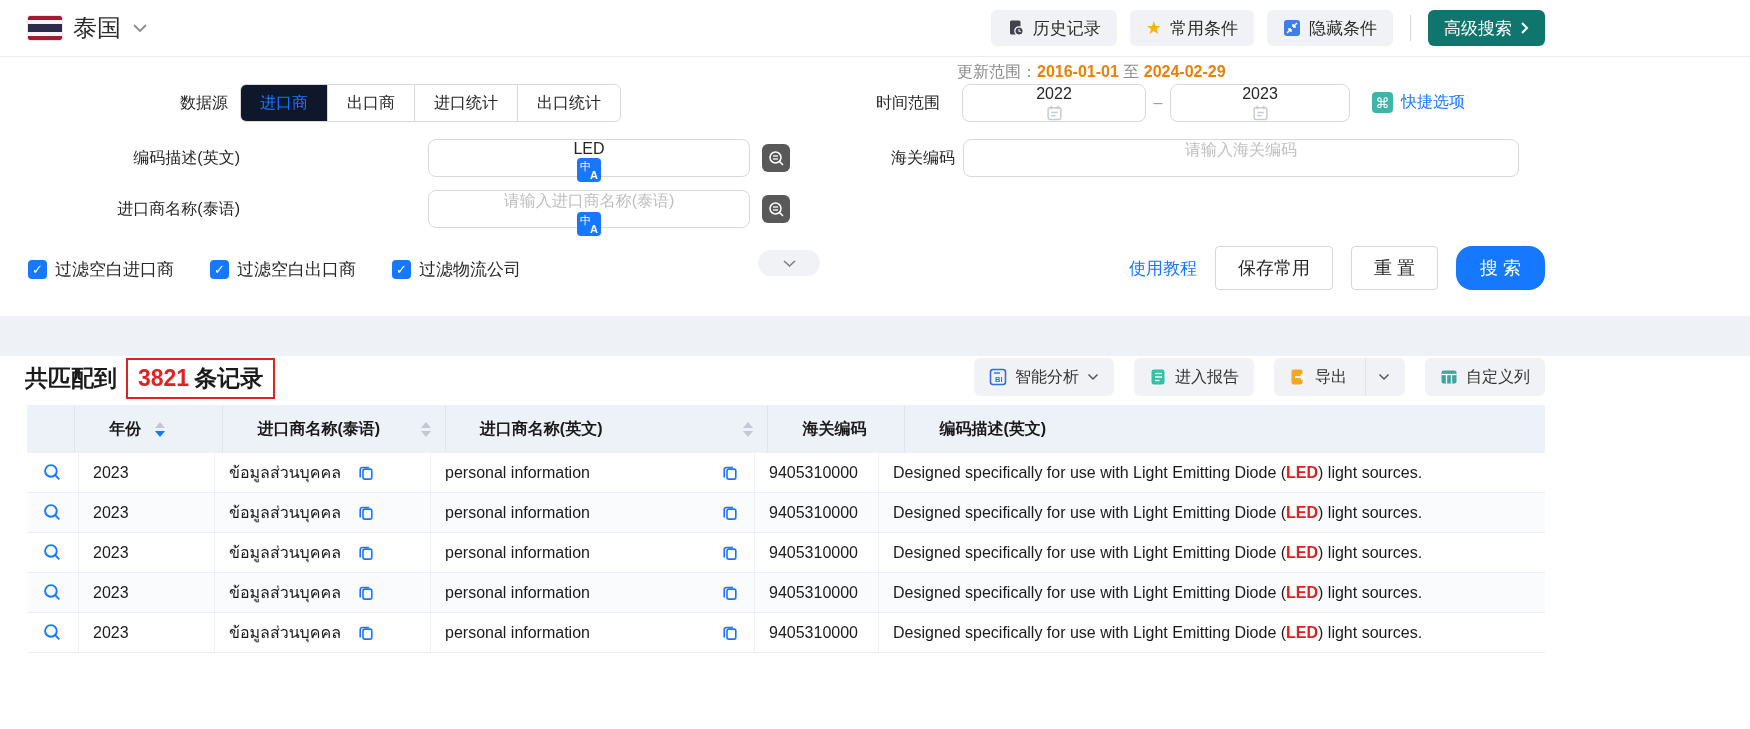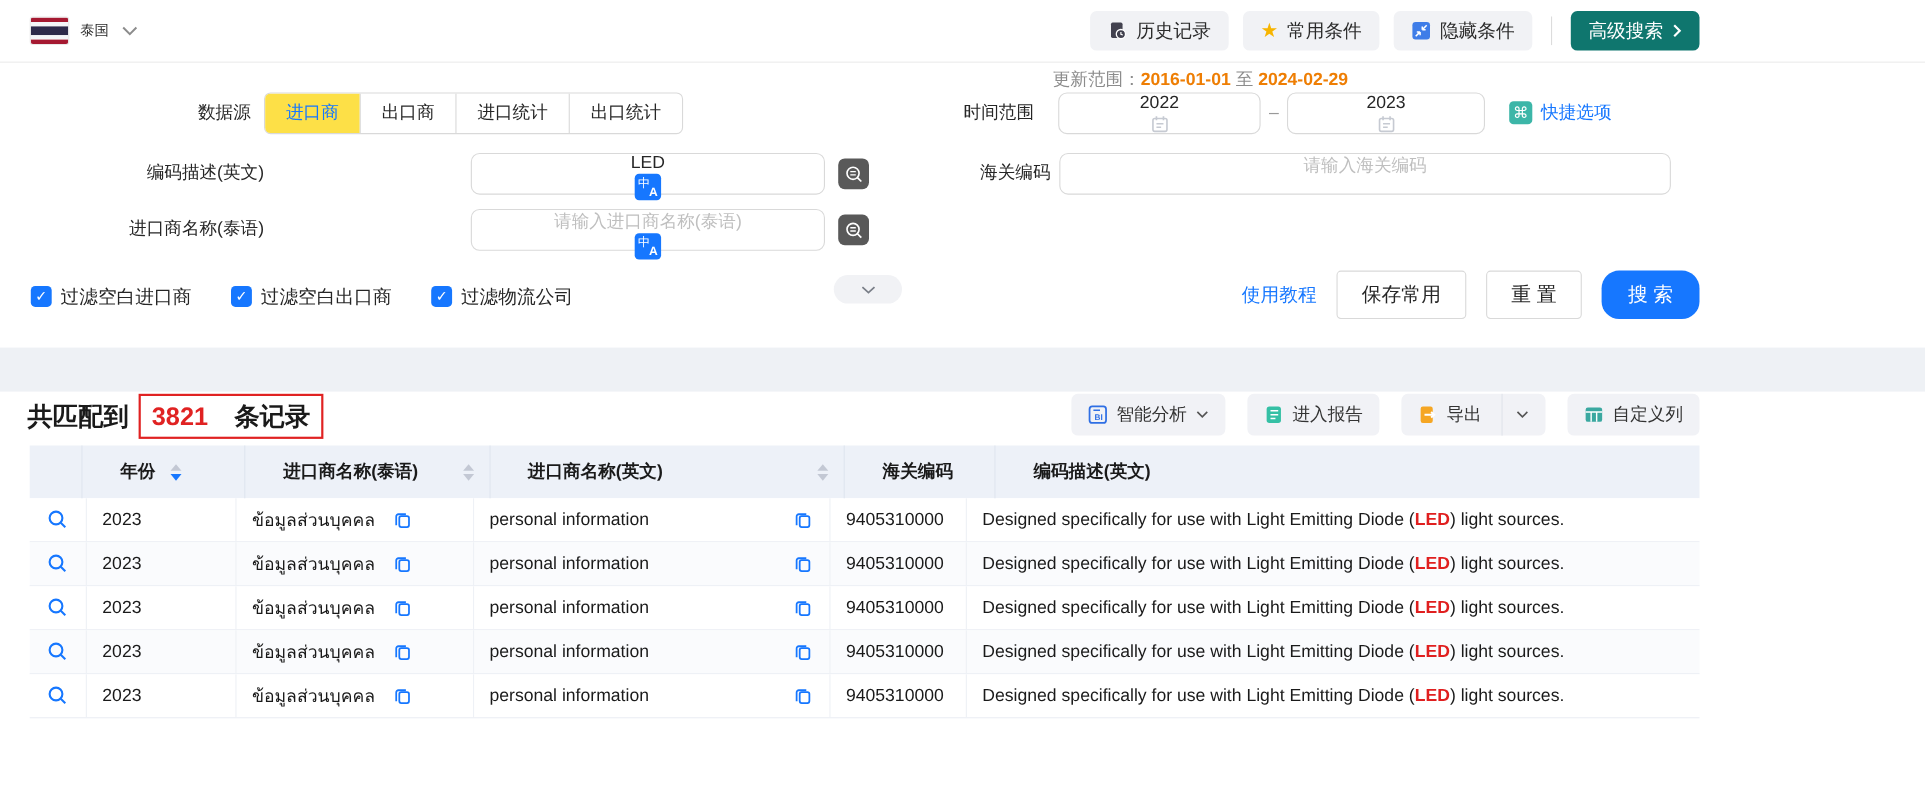--- a/index.html
+++ b/index.html
@@ -6,35 +6,35 @@
   body { font-family:"Liberation Sans","DejaVu Sans",sans-serif; background:#fff; }
   .screen { position:relative; width:1750px; height:729px; background:#fff; overflow:hidden; }
 
   
   .topbar { position:absolute; top:0; left:0; right:0; height:57px; border-bottom:1px solid #ececec; display:flex; align-items:center; background:#fff; }
   .brand { margin-left:28px; display:flex; align-items:center; gap:11px; }
   .flag { width:34px; height:24px; border-radius:2px; overflow:hidden; display:flex; flex-direction:column; box-shadow:0 0 0 1px #e8e8e8; }
   .flag .s1 { flex:1; background:#a51931; } .flag .s2 { flex:1; background:#f4f5f8; }
   .flag .s3 { flex:2; background:#2d2a4a; } .flag .s4 { flex:1; background:#f4f5f8; }
   .flag .s5 { flex:1; background:#a51931; }
-  .country-name { font-size:13px; color:#2b2b2b; }
+  .country-name { font-size:24px; color:#2b2b2b; }
   .topbar-right { margin-left:auto; margin-right:205px; display:flex; align-items:center; gap:13px; }
   .tb-btn { height:36px; display:inline-flex; align-items:center; gap:8px; background:#f1f2f5; border-radius:6px; padding:0 16px; font-size:17px; color:#2b2b2b; cursor:pointer; }
   .tb-divider { width:1px; height:26px; background:#dcdcdc; margin:0 4px; }
   .tb-primary { background:#0f766e; color:#fff; }
   .star-ic { color:#f7b500; font-size:18px; line-height:1; }
 
   
   .update-range { position:absolute; top:62px; left:957px; font-size:16px; color:#8c8c8c; }
   .update-range b { color:#ee7e04; font-weight:bold; }
   .lbl { position:absolute; height:38px; line-height:38px; font-size:16px; color:#262626; text-align:right; }
   .tabs { position:absolute; left:240px; top:84px; display:inline-flex; border:1px solid #d9d9d9; border-radius:6px; overflow:hidden; background:#fff; }
   .tab { height:36px; line-height:36px; padding:0 19px; font-size:16px; color:#262626; border-left:1px solid #d9d9d9; cursor:pointer; white-space:nowrap; }
   .tab:first-child { border-left:none; }
-  .tab.active { background:#fde047; color:#1677ff; }
+  .tab.active { background:#0f172a; color:#1677ff; }
   .inp { position:absolute; height:38px; border:1px solid #d9d9d9; border-radius:8px; display:flex; align-items:center; padding:0 12px; font-size:16px; color:#262626; background:#fff;flex-direction:column; }
   .inp .ph { color:#bfbfbf; }
   .inp .grow { flex:1; }
   .dash { position:absolute; left:1148px; top:84px; width:20px; height:38px; line-height:38px; text-align:center; color:#999; font-size:16px; }
   .quick { position:absolute; left:1372px; top:92px; display:flex; align-items:center; gap:8px; cursor:pointer; }
   .cmd-badge { width:21px; height:21px; background:#3cb6a8; border-radius:4px; color:#fff; font-size:14px; display:flex; align-items:center; justify-content:center; }
   .quick span.txt { font-size:16px; color:#1677ff; }
   .trans-ic { width:24px; height:24px; background:#1677ff; border-radius:4px; position:relative; flex:none; cursor:pointer; }
   .trans-ic i { position:absolute; font-style:normal; color:#fff; }
   .trans-ic .zh { left:3px; top:1px; font-size:11px; }
@@ -47,21 +47,21 @@
   .collapse-pill { position:absolute; left:758px; top:250px; width:62px; height:26px; background:#f1f2f5; border-radius:14px; display:flex; align-items:center; justify-content:center; cursor:pointer; }
   .form-actions { position:absolute; top:246px; right:205px; display:flex; align-items:center; gap:18px; }
   .link { font-size:17px; color:#1677ff; cursor:pointer; }
   .ghost-btn { height:44px; padding:0 22px; border:1px solid #d9d9d9; border-radius:4px; font-size:18px; color:#262626; background:#fff; display:flex; align-items:center; cursor:pointer; white-space:nowrap; }
   .primary-btn { height:44px; padding:0 24px; border-radius:16px; font-size:18px; color:#fff; background:#1677ff; display:flex; align-items:center; cursor:pointer; white-space:nowrap; }
 
   .band { position:absolute; top:316px; left:0; right:0; height:40px; background:#eef1f5; }
 
   
   .result-title { position:absolute; top:358px; left:25px; display:flex; align-items:center; font-size:23px; font-weight:bold; color:#1a1a1a; }
-  .red-box { border:2px solid #e02222; margin-left:9px; padding:3px 10px; display:flex; gap:24px; align-items:center; }
+  .red-box { border:2px solid #e02222; margin-left:9px; padding:3px 10px; display:flex; gap:5px; align-items:center; }
   .red-box .cnt { color:#e02222; }
   .result-actions { position:absolute; top:358px; right:205px; display:flex; gap:20px; }
   .ra-btn { height:38px; background:#f1f2f6; border-radius:6px; display:flex; align-items:center; padding:0 15px; gap:8px; font-size:16px; color:#333; cursor:pointer; white-space:nowrap; }
   .ra-sub { display:flex; align-items:center; border-left:1px solid #e0e3ea; margin-left:10px; padding-left:12px; height:38px; }
 
   
   .table { position:absolute; top:405px; left:27px; width:1518px; font-size:16px; }
   .thead { display:flex; height:48px; background:#edf1f8;gap:20px; }
   .th { display:flex; align-items:center; font-weight:bold; color:#1a1a1a; border-right:1px solid #dfe5ef; padding:0 14px; }
   .th:last-child { border-right:none; }

